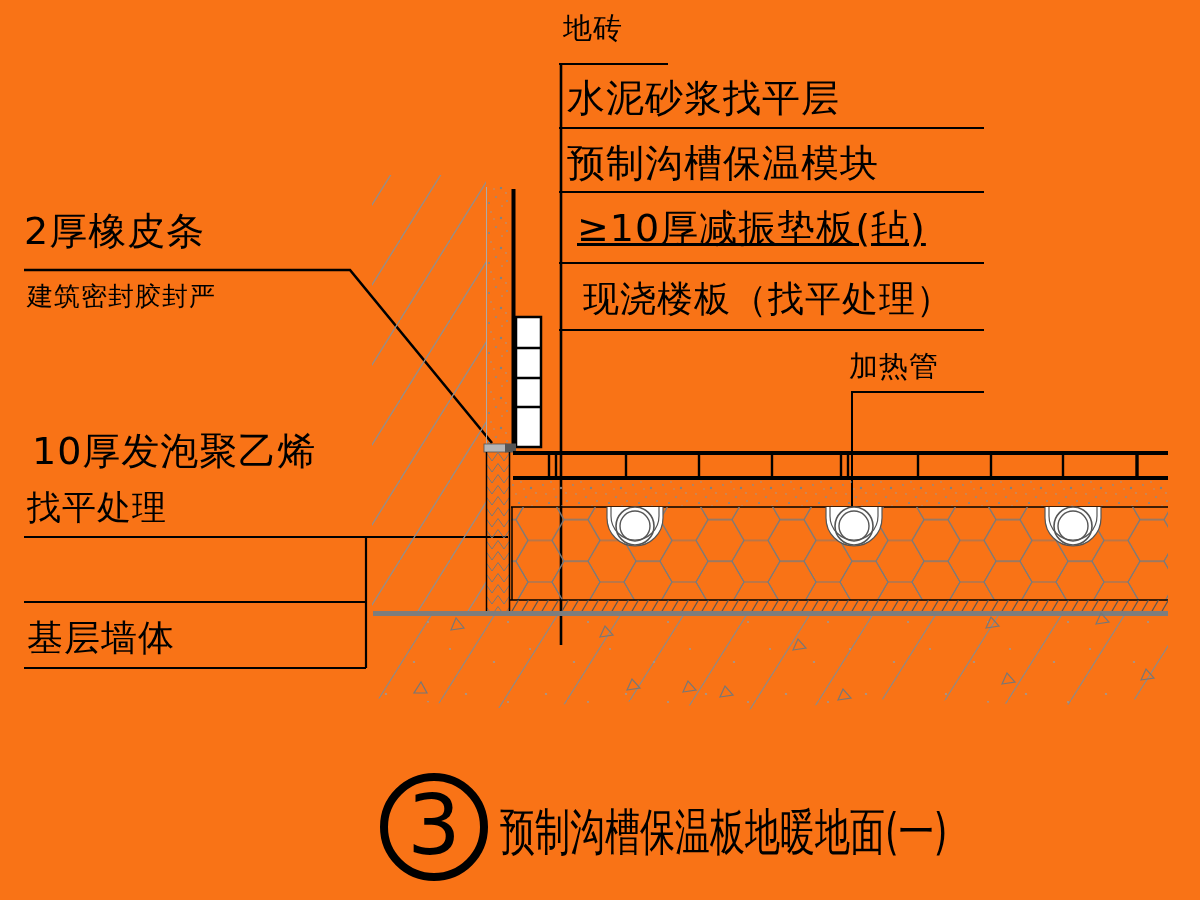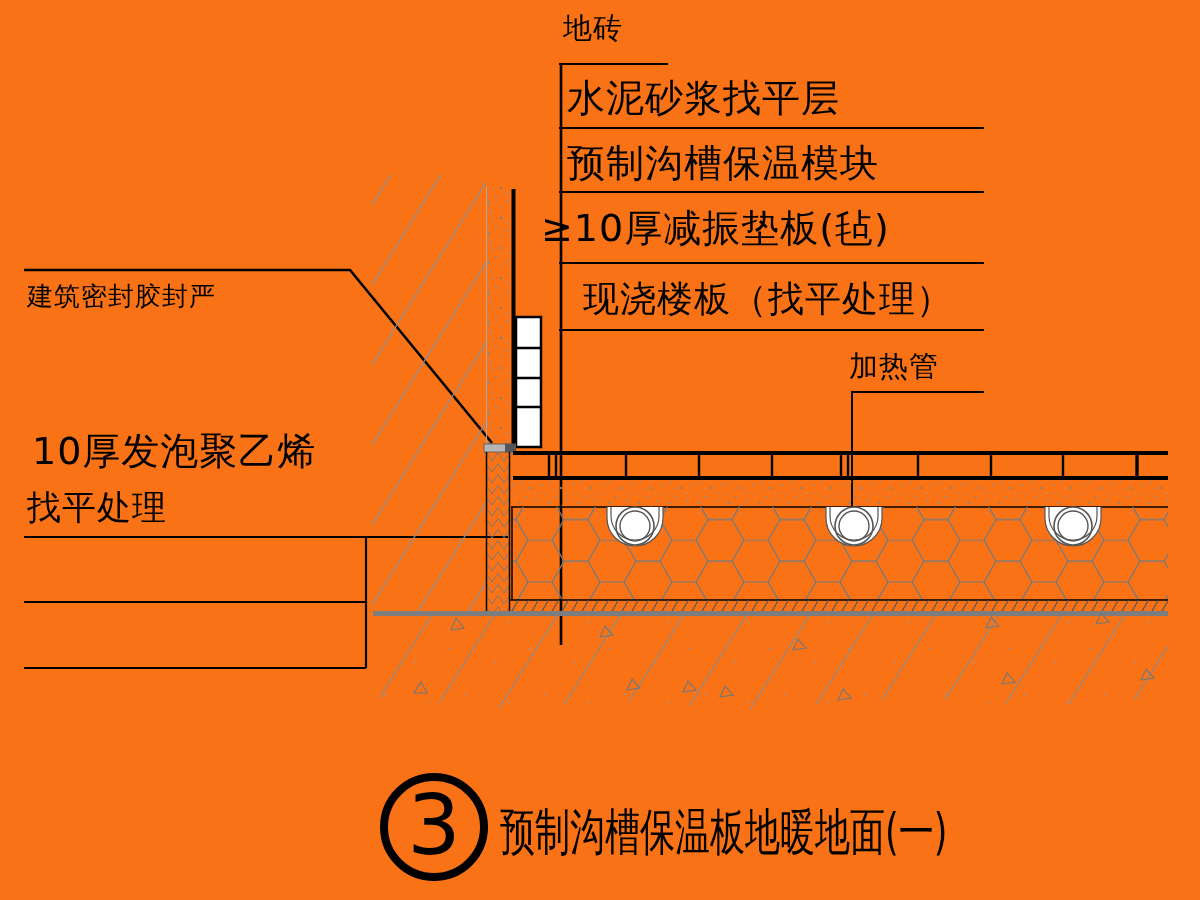--- a/index.html
+++ b/index.html
@@ -6,21 +6,21 @@
   #stage{
     position:relative;width:1200px;height:900px;background:#f97316;overflow:hidden;
     font-family:"DejaVu Sans","Liberation Sans",sans-serif;color:#000;padding-left:36px;
   }
   #drawing-svg{position:absolute;left:0;top:0;}
   .lbl{position:absolute;white-space:nowrap;color:#000;letter-spacing:1px;line-height:1.05;}
   
   .r0{left:563px;top:13px;font-size:29px;}
   .r1{left:567px;top:79px;font-size:38px;}
   .r2{left:567px;top:144px;font-size:38px;}
-  .r3{left:541px;top:209px;font-size:38px;}
+  .r3{left:577px;top:209px;font-size:38px;text-decoration:underline;}
   .r4{left:583px;top:280px;font-size:36px;}
   .r5{left:849px;top:351px;font-size:29px;}
   
   .l0{left:24px;top:212px;font-size:38px;}
   .l1{left:27px;top:283px;font-size:26px;}
   .l2{left:32px;top:432px;font-size:38px;}
   .l3{left:27px;top:490px;font-size:34px;}
   .l4{left:24px;top:545px;font-size:38px;}
   .l5{left:27px;top:619px;font-size:36px;}
   
@@ -212,22 +212,24 @@
     </g>
   </svg>
 
   <div class="lbl r0">地砖</div>
   <div class="lbl r2">预制沟槽保温模块</div>
   <div class="lbl r1">水泥砂浆找平层</div>
   <div class="lbl r3">≥10厚减振垫板(毡)</div>
   <div class="lbl r4">现浇楼板（找平处理）</div>
   <div class="lbl r5">加热管</div>
 
+  <div class="lbl l0">2厚橡皮条</div>
   <div class="lbl l1">建筑密封胶封严</div>
   <div class="lbl l2">10厚发泡聚乙烯</div>
   <div class="lbl l3">找平处理</div>
+  <div class="lbl l5">基层墙体</div>
 
   <div class="title-circle">
     <span class="title-number">3</span>
   </div>
   <div class="title-text">预制沟槽保温板地暖地面(一)</div>
 
 </div>
 
 </body></html>

